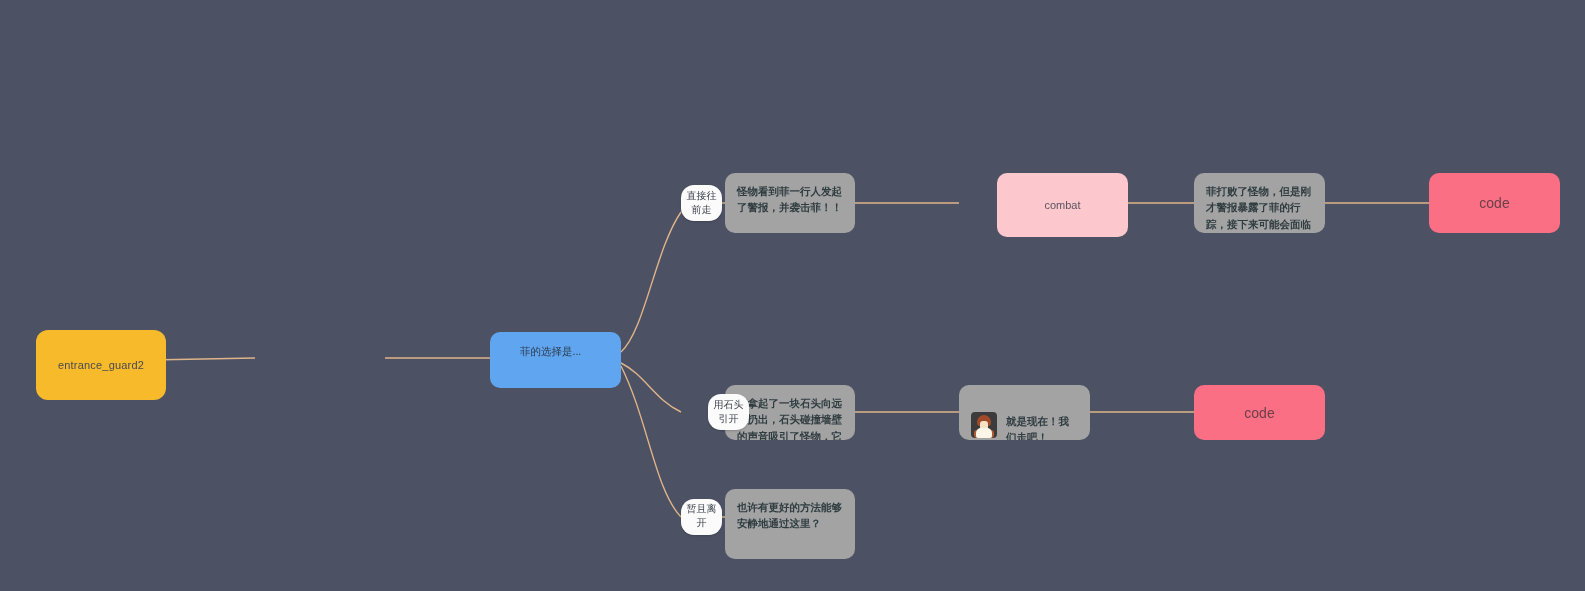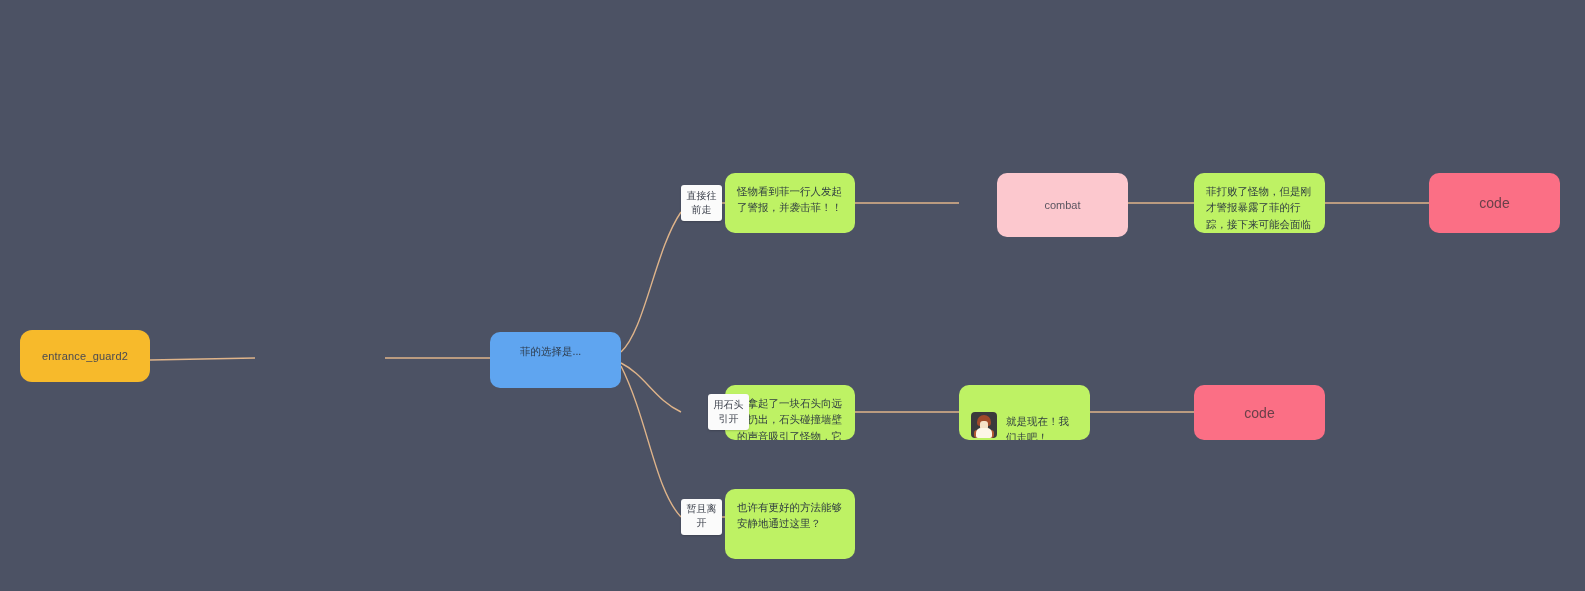--- a/index.html
+++ b/index.html
@@ -35,24 +35,25 @@
     background: #f7ba2b;
     justify-content: center;
     border-radius: 12px;
   }
   .node-start .node-text {
     color: #4a4a52;
     font-size: 11px;
     letter-spacing: .2px;
   }
   .node-text-green {
-    background: #bef264;
+    background: #a3a3a3;
     padding: 10px 12px;
     align-items: flex-start;
     overflow: hidden;
+    font-weight: bold;
   }
   .node-text-green .node-text {
     color: #2f3c40;
     font-size: 10.5px;
     line-height: 1.55;
     word-break: break-all;
   }
   .node-blue {
     background: #5fa5f0;
     padding: 12px 14px;
@@ -76,21 +77,21 @@
     background: #fb6f85;
     justify-content: center;
   }
   .node-code .node-text {
     color: #6a4049;
     font-size: 14px;
   }
   .branch-label {
     position: absolute;
     background: #fbfbfb;
-    border-radius: 3px;
+    border-radius: 13px;
     display: flex;
     align-items: center;
     justify-content: center;
     text-align: center;
     z-index: 3;
     box-shadow: 0 1px 2px rgba(0,0,0,.18);
   }
   .branch-label .node-text {
     color: #3a3f4a;
     font-size: 10px;
@@ -185,21 +186,21 @@
       <path d="M722,412 L725,412"></path>
 
       <path d="M855,412 L959,412"></path>
 
       <path d="M1090,412 L1194,412"></path>
 
       <path d="M722,517 L725,517"></path>
     </g>
   </svg>
 
-  <div class="node node-start" style="left:20px; top:330px; width:130px; height:52px;">
+  <div class="node node-start" style="left:36px; top:330px; width:130px; height:70px;">
     <span class="node-text">entrance_guard2</span>
   </div>
 
 
   <div class="node node-blue" style="left:490px; top:332px; width:131px; height:56px;">
     <span class="node-text">菲的选择是...</span>
   </div>
 
   <div class="branch-label" style="left:681px; top:185px; width:41px; height:36px;">
     <span class="node-text">直接往前走</span>

